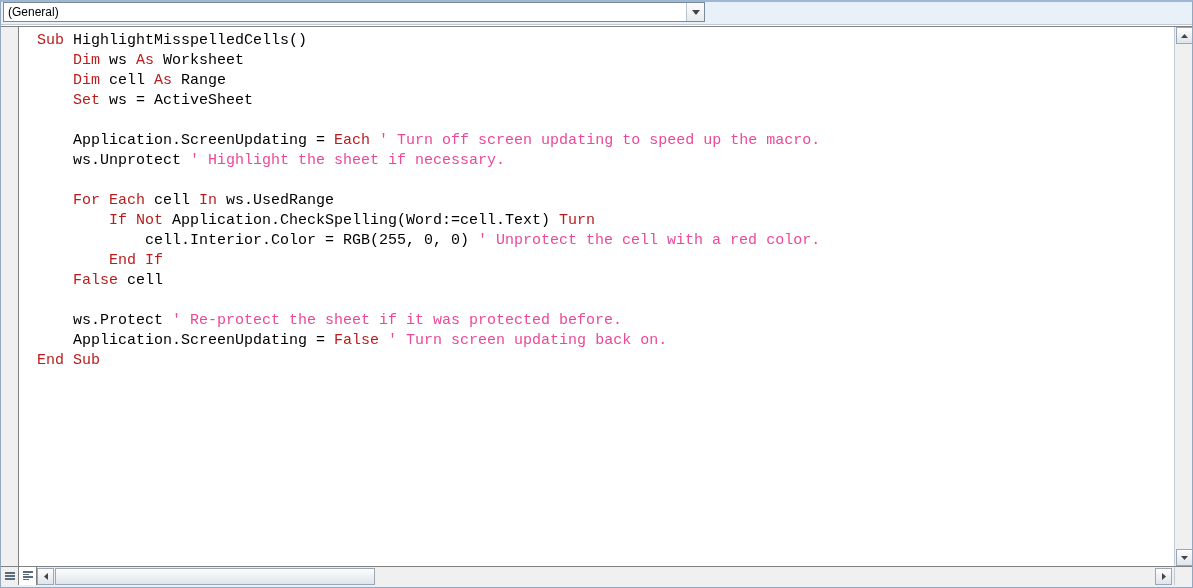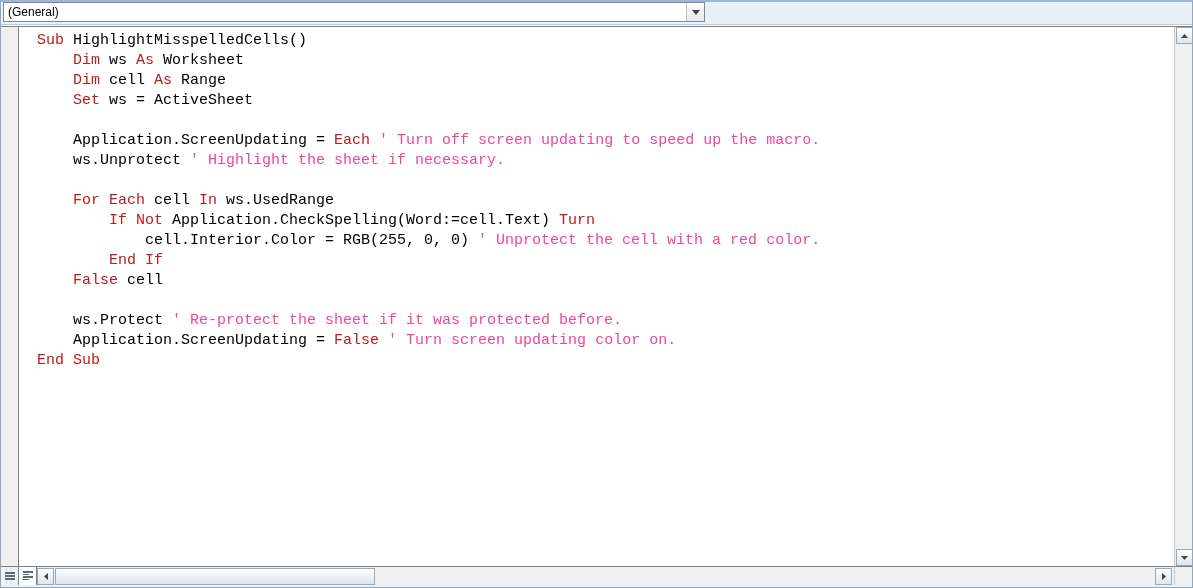--- a/index.html
+++ b/index.html
@@ -64,21 +64,21 @@
     Application.ScreenUpdating = <span class="kw">Each</span> <span class="cm">' Turn off screen updating to speed up the macro.</span>
     ws.Unprotect <span class="cm">' Highlight the sheet if necessary.</span>
 
     <span class="kw">For Each</span> cell <span class="kw">In</span> ws.UsedRange
         <span class="kw">If Not</span> Application.CheckSpelling(Word:=cell.Text) <span class="kw">Turn</span>
             cell.Interior.Color = RGB(255, 0, 0) <span class="cm">' Unprotect the cell with a red color.</span>
         <span class="kw">End If</span>
     <span class="kw">False</span> cell
 
     ws.Protect <span class="cm">' Re-protect the sheet if it was protected before.</span>
-    Application.ScreenUpdating = <span class="kw">False</span> <span class="cm">' Turn screen updating color on.</span>
+    Application.ScreenUpdating = <span class="kw">False</span> <span class="cm">' Turn screen updating back on.</span>
 <span class="kw">End Sub</span></pre>
     </div>
     <div class="vscroll">
       <div class="btn up">
         <svg viewBox="0 0 7 4">
             <path d="M0 4 L7 4 L3.5 0 Z" fill="#444"></path>
           </svg>
       </div>
       <div class="btn dn">
         <svg viewBox="0 0 7 4">

